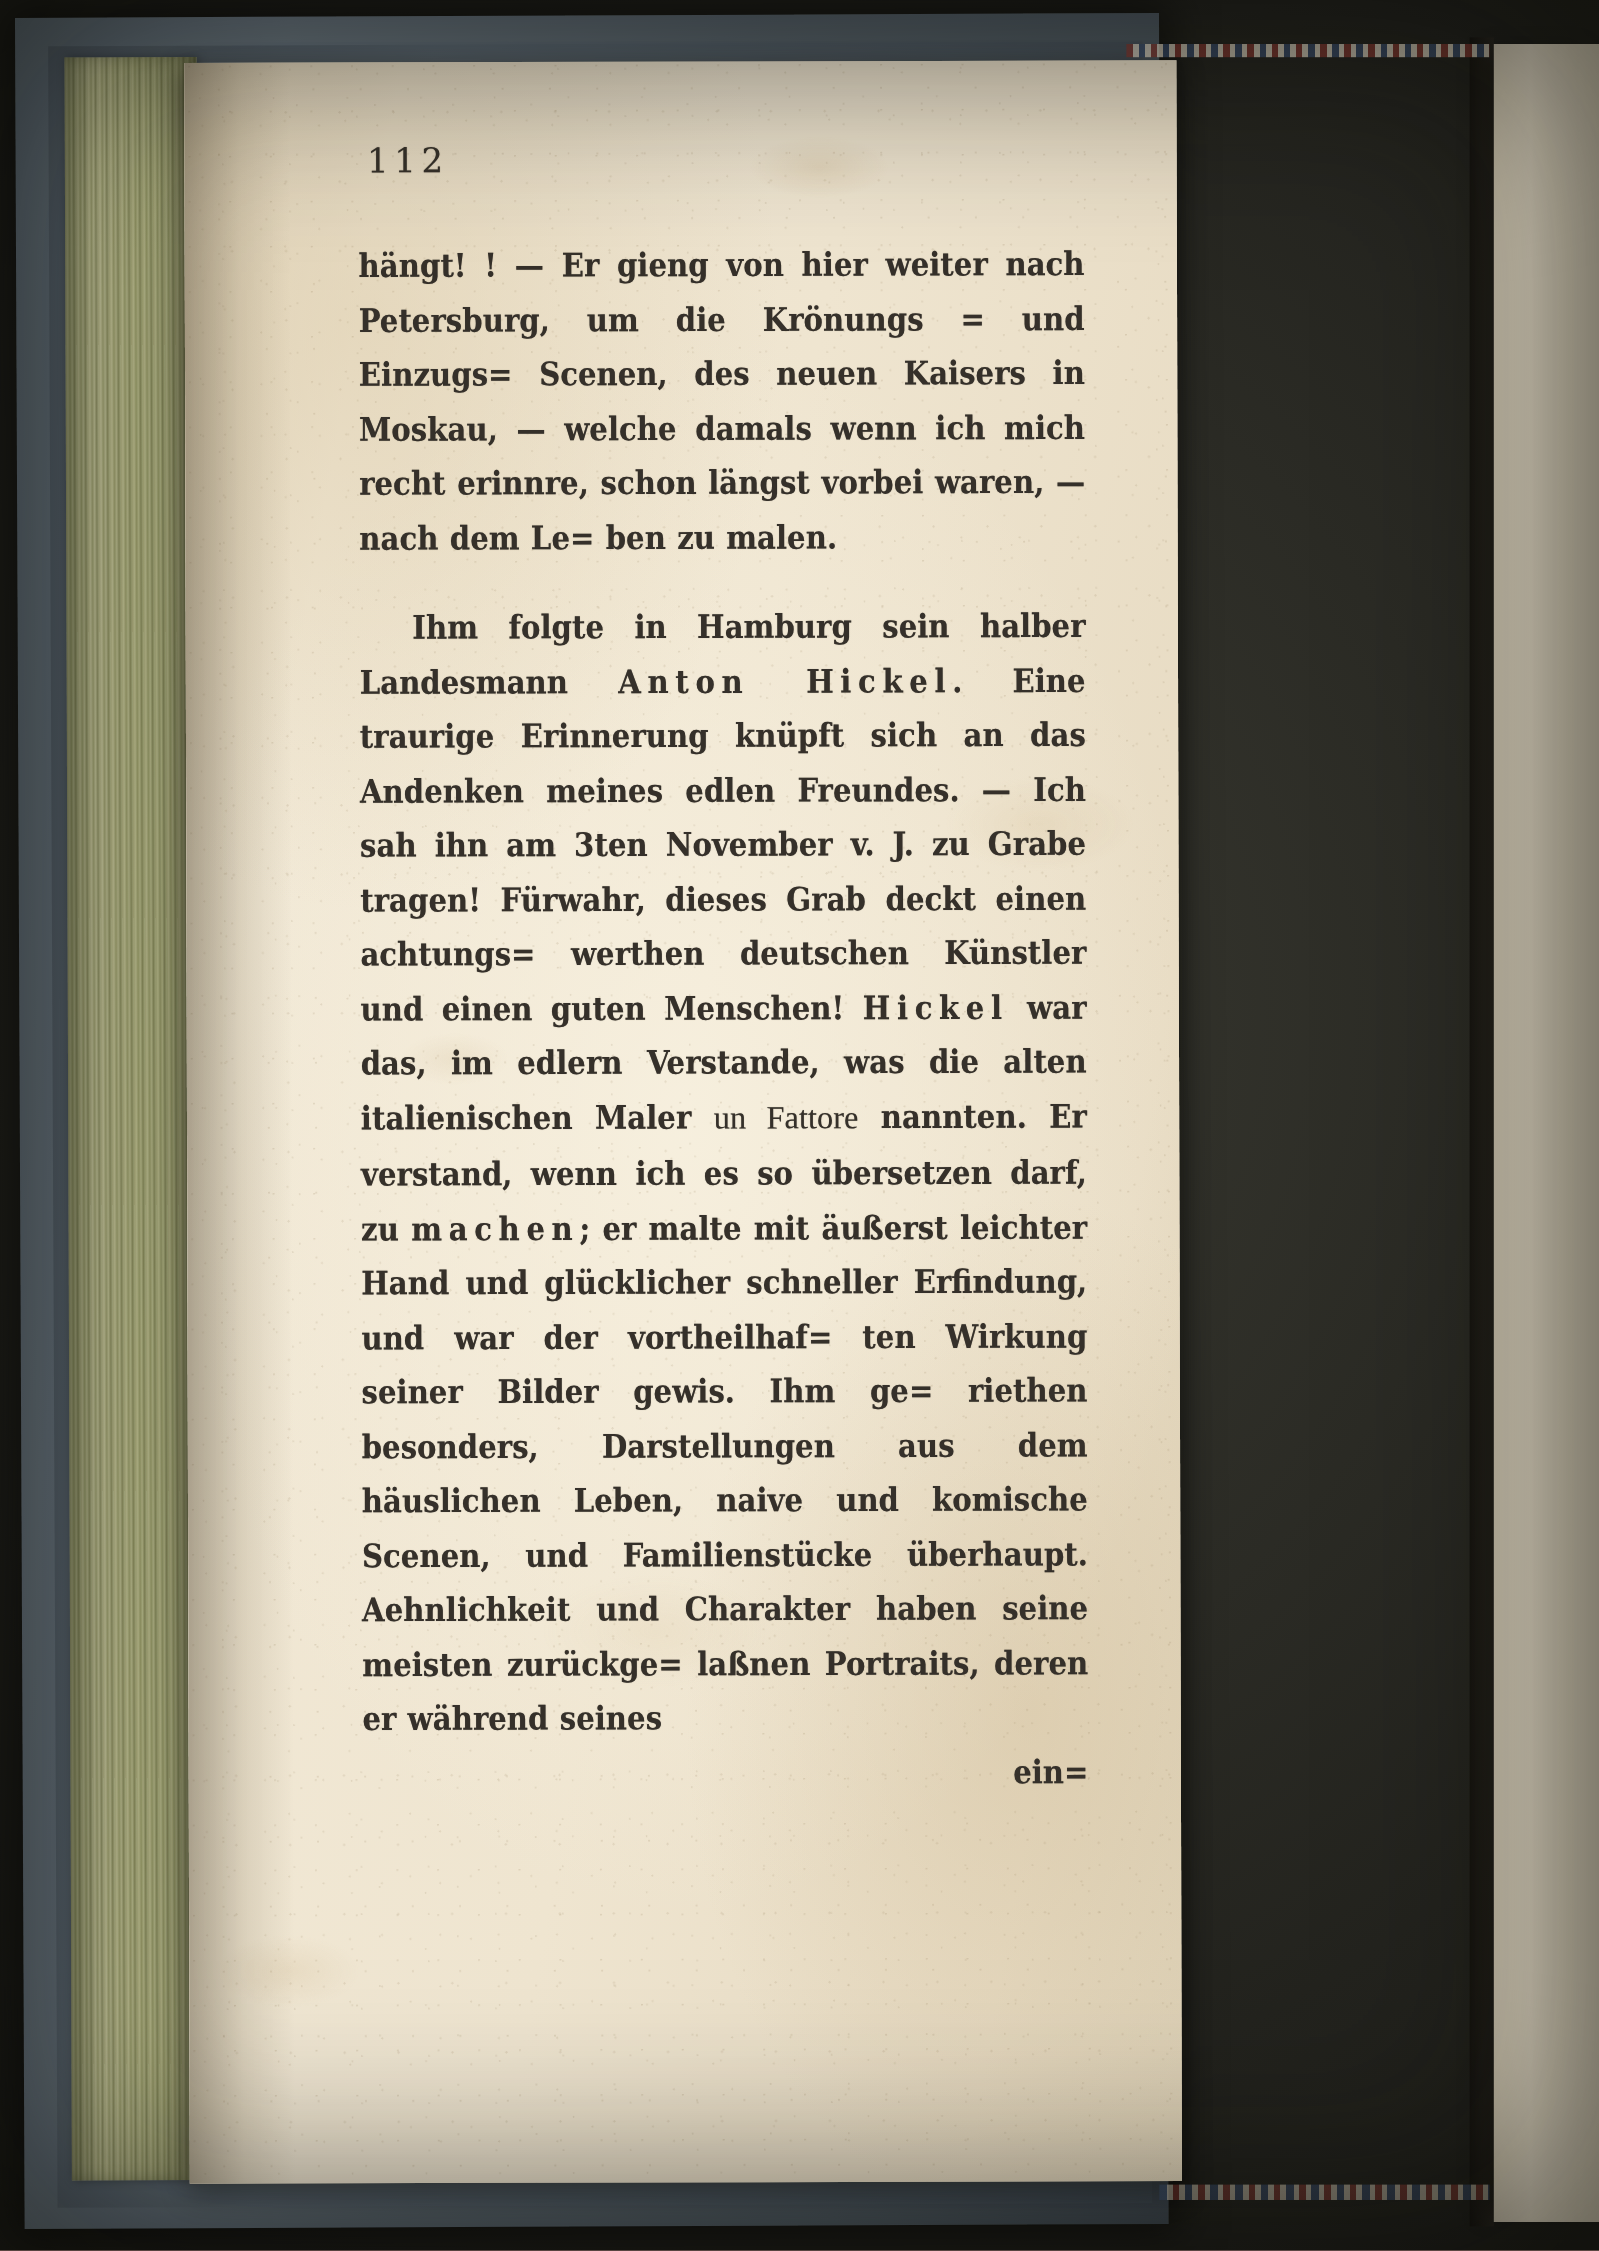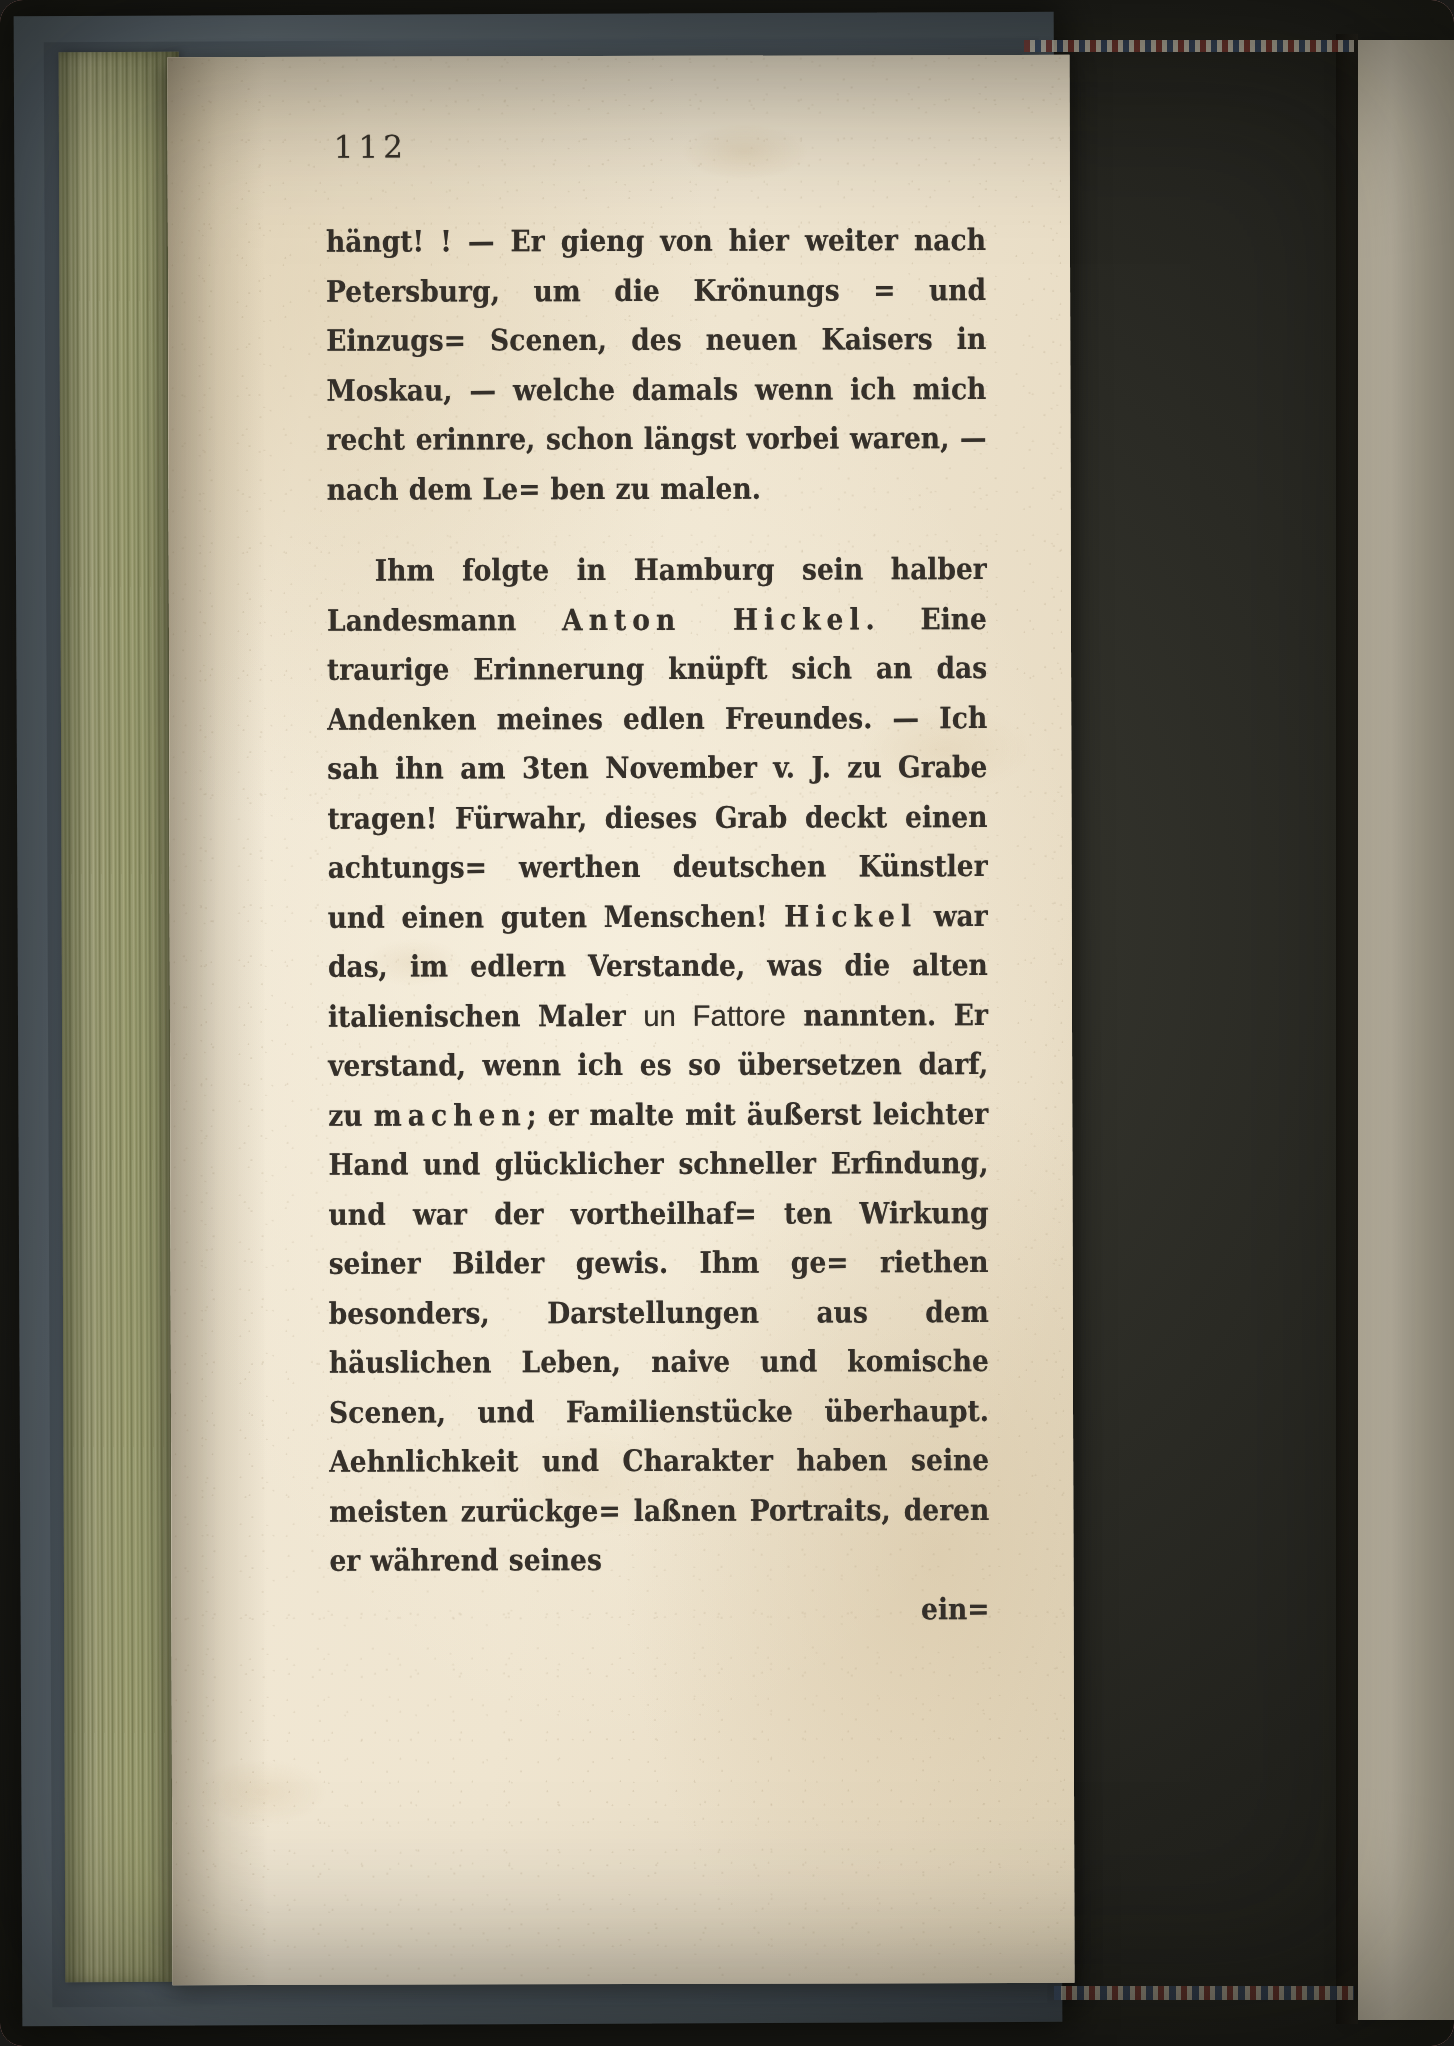--- a/index.html
+++ b/index.html
@@ -8,21 +8,20 @@
     background: #1a1a18;
   }
 
   #scan {
     position: relative;
     width: 1454px;
     height: 2046px;
     overflow: hidden;
     font-family: "DejaVu Serif", serif;
     background: #fca5a5;
-    border-radius: 23px;
   }
 
   
   .backdrop {
     position: absolute;
     inset: 0;
     background:
       radial-gradient(ellipse 120% 90% at 50% 45%, #3a3a32 0%, #23231e 55%, #141410 100%);
   }
 
@@ -166,21 +165,21 @@
     font-family: "DejaVu Serif", serif;
     font-weight: 700;
     font-stretch: condensed;
   }
 
   
   .sperr { letter-spacing: 6px; }
 
   
   .antiqua {
-    font-family: Liberation Sans, sans-serif;
+    font-family: Liberation Serif, serif;
     font-weight: 400;
     letter-spacing: 0;
   }
 
   .catchword {
     color: #35302a;
     font-size: 29.5px;
     line-height: 49.5px;
     text-align: right;
     margin-top: 0;

